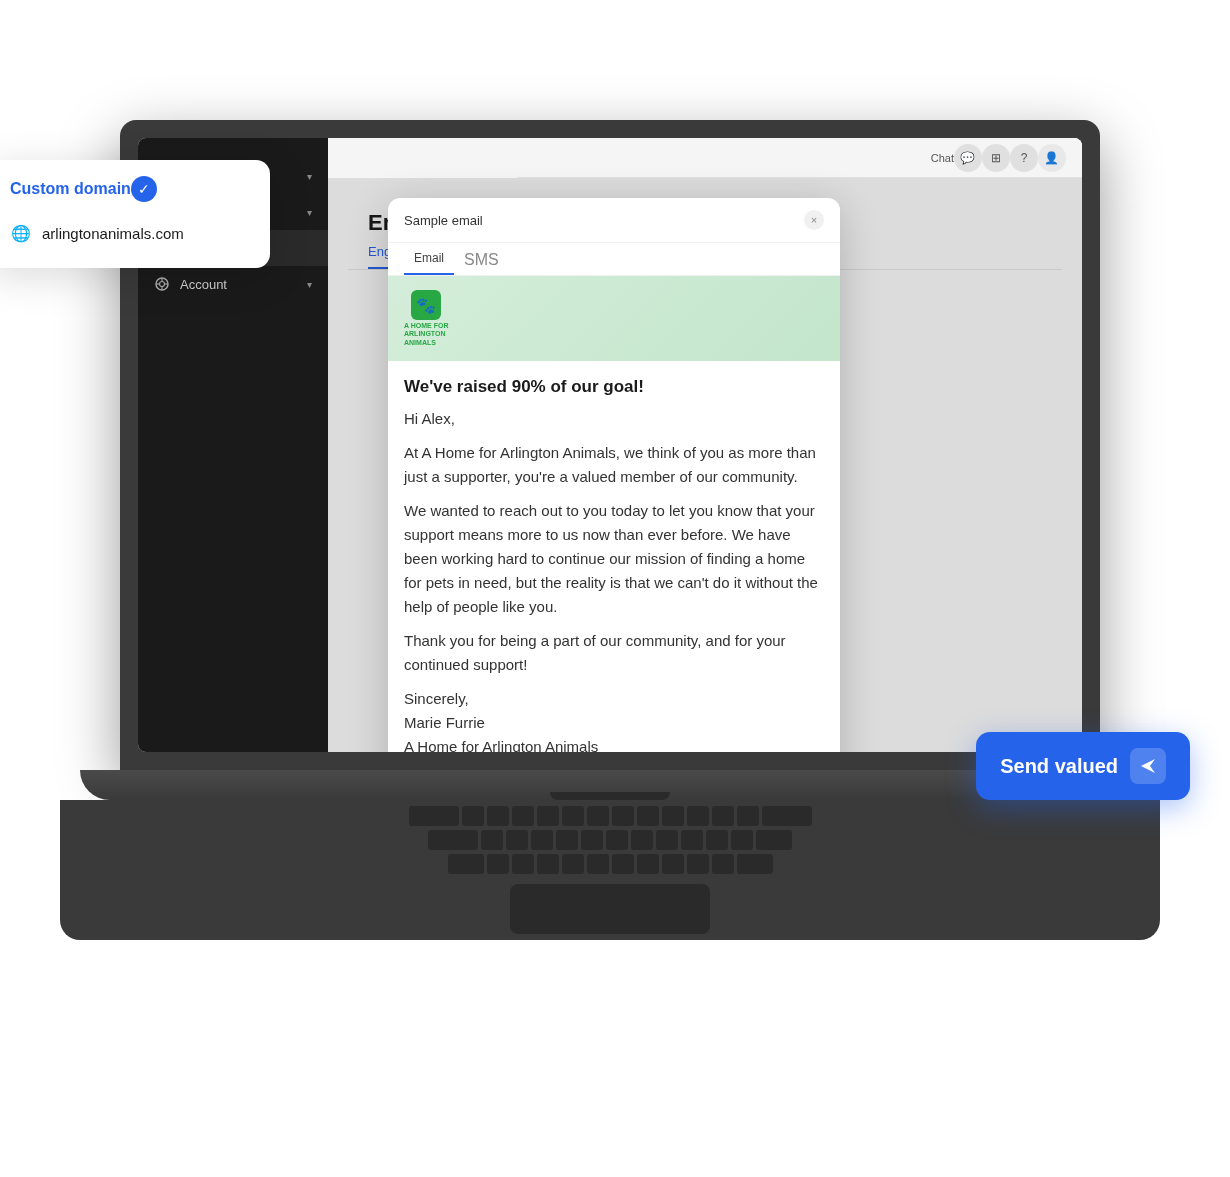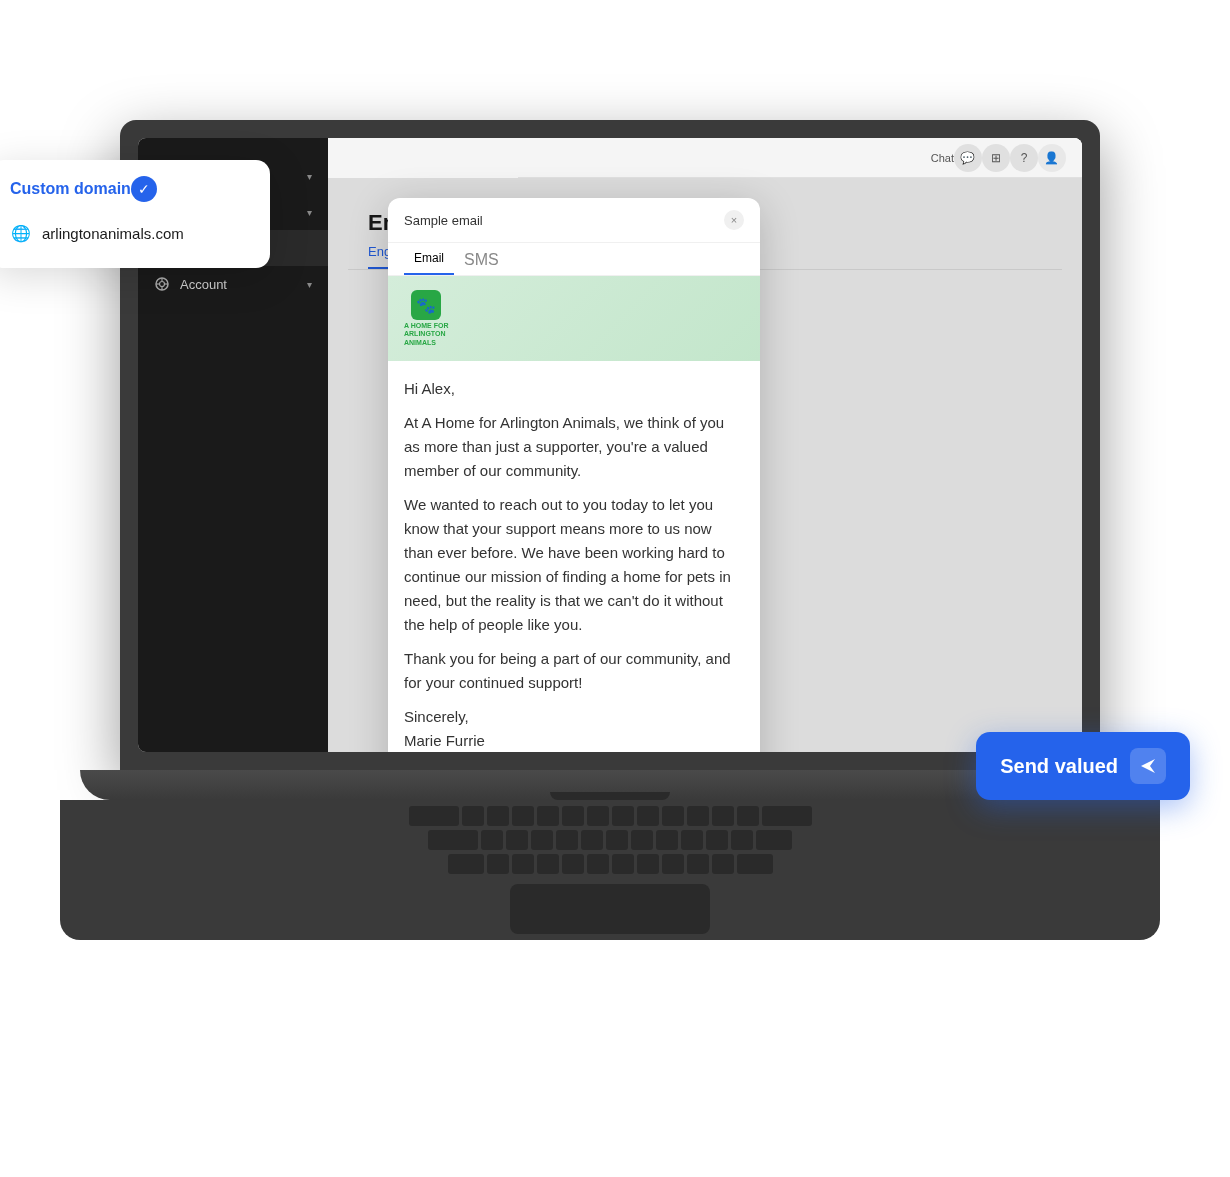--- a/index.html
+++ b/index.html
@@ -221,21 +221,21 @@
       right: 0;
       bottom: 0;
       background: rgba(0,0,0,0.1);
       z-index: 10;
     }
 
     .modal {
       position: absolute;
       top: 20px;
       left: 60px;
-      width: 372px;
+      width: 452px;
       background: #ffffff;
       border-radius: 12px;
       box-shadow: 0 8px 40px rgba(0,0,0,0.2);
       overflow: hidden;
     }
 
     .modal-header {
       display: flex;
       align-items: center;
       justify-content: space-between;
@@ -527,38 +527,39 @@
           </div>
 
           <div class="modal-overlay">
             <div class="modal">
               <div class="modal-header">
                 <span class="modal-title">Sample email</span>
                 <div class="modal-close">×</div>
               </div>
 
               <div style="display:flex; border-bottom:1px solid #f0f0f0; padding: 0 16px;">
-                <span style="font-size:12px; color:#000000; padding:8px 10px 6px; border-bottom:2px solid #2563eb;">Email</span>
+                <span style="font-size:12px; color:#404040; padding:8px 10px 6px; border-bottom:2px solid #2563eb;">Email</span>
                 <span style="font-size:16px; color:#888; padding:8px 10px 6px;">SMS</span>
               </div>
 
               <div class="modal-body">
 
                 <div class="email-banner">
                   <div class="org-logo-small">
                     <div class="logo-paw">🐾</div>
                     <div class="org-name-text">
                       <div>A HOME FOR</div>
                       <div>ARLINGTON</div>
                       <div>ANIMALS</div>
                     </div>
                   </div>
                 </div>
 
                 <div class="email-content">
+                  <div class="email-headline">We've raised 90% of our goal!</div>
                   <div class="email-body-text">Hi Alex,</div>
                   <div class="email-body-text">At A Home for Arlington Animals, we think of you as more than just a supporter, you're a valued member of our community.</div>
                   <div class="email-body-text">We wanted to reach out to you today to let you know that your support means more to us now than ever before. We have been working hard to continue our mission of finding a home for pets in need, but the reality is that we can't do it without the help of people like you.</div>
                   <div class="email-body-text">Thank you for being a part of our community, and for your continued support!</div>
                   <div class="email-body-text" style="white-space:pre-line;">Sincerely,
 Marie Furrie
 A Home for Arlington Animals</div>
                 </div>
 
                 <div class="email-footer">

